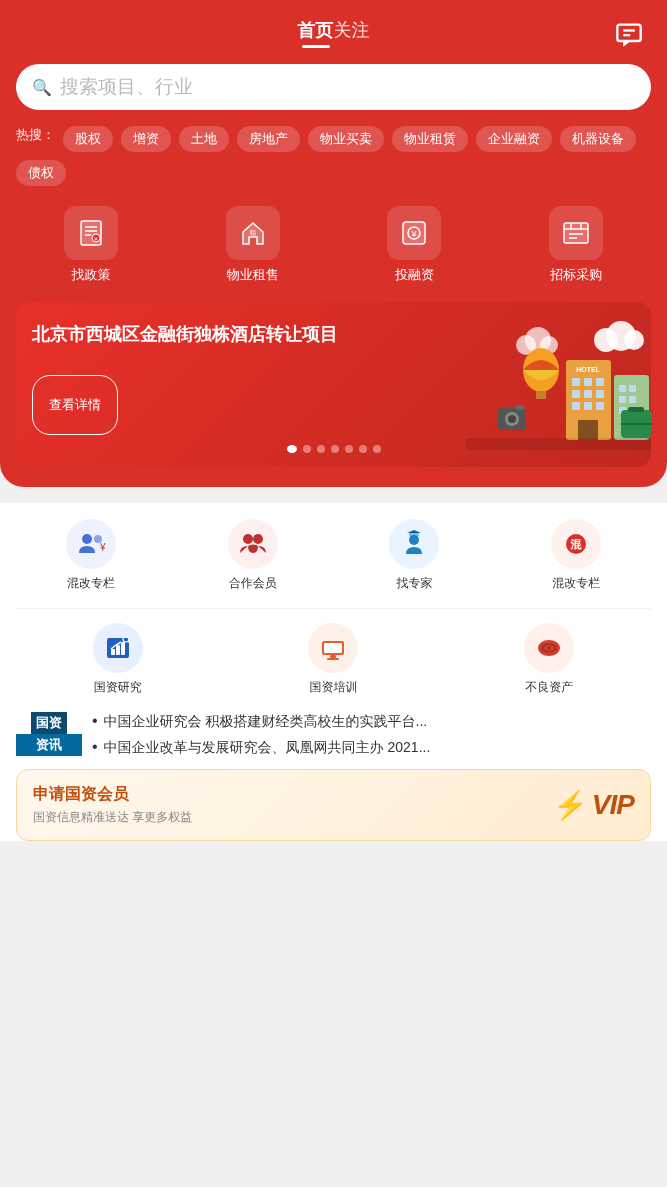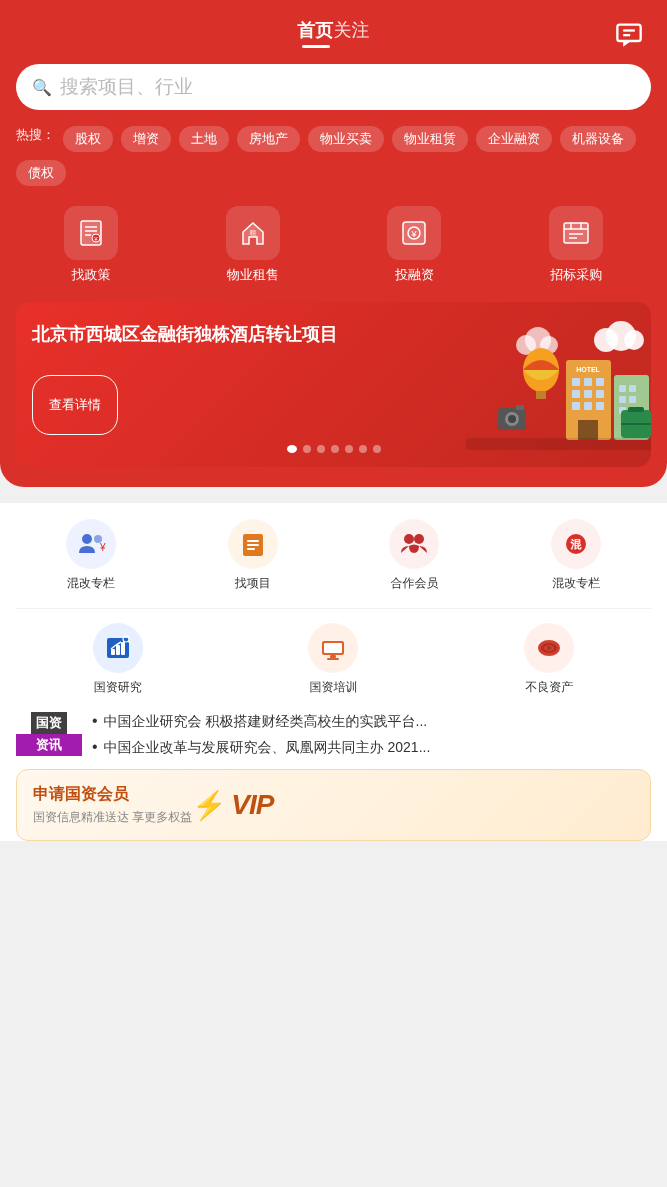--- a/index.html
+++ b/index.html
@@ -220,35 +220,36 @@
     
     .news-section { padding: 0 16px; }
     .news-tag-block { display: flex; align-items: flex-start; gap: 10px; margin-bottom: 10px; }
     .news-tag {
       min-width: 48px;
       display: flex;
       flex-direction: column;
       align-items: center;
       flex-shrink: 0;
     }
-    .tag-top { background: #404040; color: #fff; font-size: 13px; font-weight: bold; padding: 2px 5px; }
-    .tag-bottom { background: #a21caf; color: #fff; font-size: 13px; font-weight: bold; padding: 2px 20px; }
+    .tag-top { background: #0c4a6e; color: #fff; font-size: 13px; font-weight: bold; padding: 2px 5px; }
+    .tag-bottom { background: #0369a1; color: #fff; font-size: 13px; font-weight: bold; padding: 2px 20px; }
     .news-items { display: flex; flex-direction: column; gap: 6px; }
     .news-item { display: flex; align-items: flex-start; gap: 6px; }
     .news-bullet { color: #333; font-size: 16px; line-height: 1; flex-shrink: 0; margin-top: 1px; }
     .news-text { font-size: 14px; color: #333; line-height: 1.4; }
 
     
     .vip-banner {
       margin: 12px 16px 16px;
       background: linear-gradient(135deg, #fff8ee 0%, #ffecd0 100%);
       border-radius: 12px;
       padding: 14px 16px;
       display: flex;
       align-items: center;
+      justify-content: space-between;
       border: 1px solid #f5d9a0;
     }
     .vip-left {}
     .vip-title { font-size: 16px; font-weight: bold; color: #c05010; margin-bottom: 4px; }
     .vip-sub { font-size: 12px; color: #888; }
     .vip-badge {
       display: flex;
       align-items: center;
       gap: 4px;
     }
@@ -418,41 +419,41 @@
           <svg width="30" height="30" viewBox="0 0 30 30">
             <circle cx="11" cy="10" r="5" fill="#4a6fd4"></circle>
             <path d="M3 24 Q3 17 11 17 Q19 17 19 24" fill="#4a6fd4"></path>
             <circle cx="22" cy="10" r="4" fill="#4a6fd4" opacity="0.6"></circle>
             <text x="24" y="22" font-size="10" fill="#d9302a">¥</text>
           </svg>
         </div>
         <span class="nav-grid-label">混改专栏</span>
       </div>
       <div class="nav-grid-item">
-        <div class="nav-grid-icon" style="background:#fff4e8;">
-          <svg width="30" height="30" viewBox="0 0 30 30">
-            <rect x="5" y="5" width="20" height="22" rx="2" fill="#e07820"></rect>
-            <rect x="9" y="11" width="12" height="2" rx="1" fill="white"></rect>
-            <rect x="9" y="15" width="12" height="2" rx="1" fill="white"></rect>
-            <rect x="9" y="19" width="8" height="2" rx="1" fill="white"></rect>
-          </svg>
-        </div>
-        <span class="nav-grid-label">找项目</span>
-      </div>
-      <div class="nav-grid-item">
         <div class="nav-grid-icon" style="background:#fff0f0;">
           <svg width="30" height="30" viewBox="0 0 30 30">
             <circle cx="10" cy="10" r="5" fill="#c03030"></circle>
             <circle cx="20" cy="10" r="5" fill="#c03030"></circle>
             <path d="M2 24 Q2 17 10 17" fill="#c03030"></path>
             <path d="M28 24 Q28 17 20 17" fill="#c03030"></path>
             <path d="M10 17 Q15 14 20 17 Q20 24 15 24 Q10 24 10 17Z" fill="#c03030"></path>
           </svg>
         </div>
         <span class="nav-grid-label">合作会员</span>
+      </div>
+      <div class="nav-grid-item">
+        <div class="nav-grid-icon" style="background:#e8f4ff;">
+          <svg width="30" height="30" viewBox="0 0 30 30">
+            <circle cx="15" cy="11" r="5" fill="#2080c0"></circle>
+            <path d="M7 25 Q7 18 15 18 Q23 18 23 25" fill="#2080c0"></path>
+            <rect x="10" y="3" width="10" height="5" rx="2" fill="#2080c0" opacity="0.5"></rect>
+            <polygon points="8,4 15,1 22,4" fill="#1060a0"></polygon>
+          </svg>
+        </div>
+        <span class="nav-grid-label">找专家</span>
       </div>
       <div class="nav-grid-item">
         <div class="nav-grid-icon" style="background:#fff0f0;">
           <svg width="30" height="30" viewBox="0 0 30 30">
             <rect x="5" y="5" width="20" height="20" rx="10" fill="#d9302a"></rect>
             <text x="15" y="19" text-anchor="middle" font-size="11" fill="white" font-weight="bold">混</text>
           </svg>
         </div>
         <span class="nav-grid-label">混改专栏</span>
       </div>

